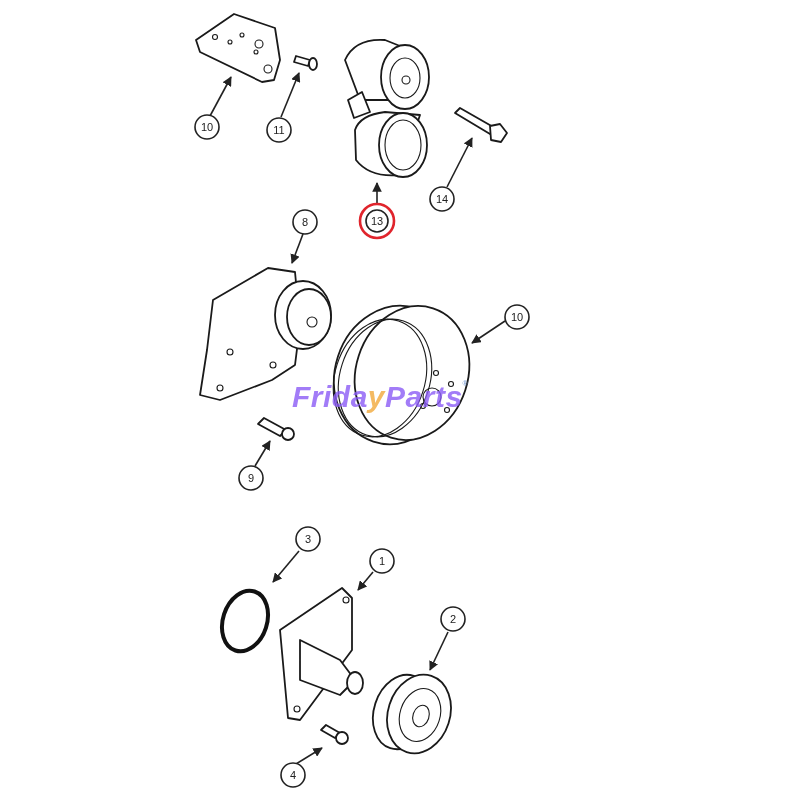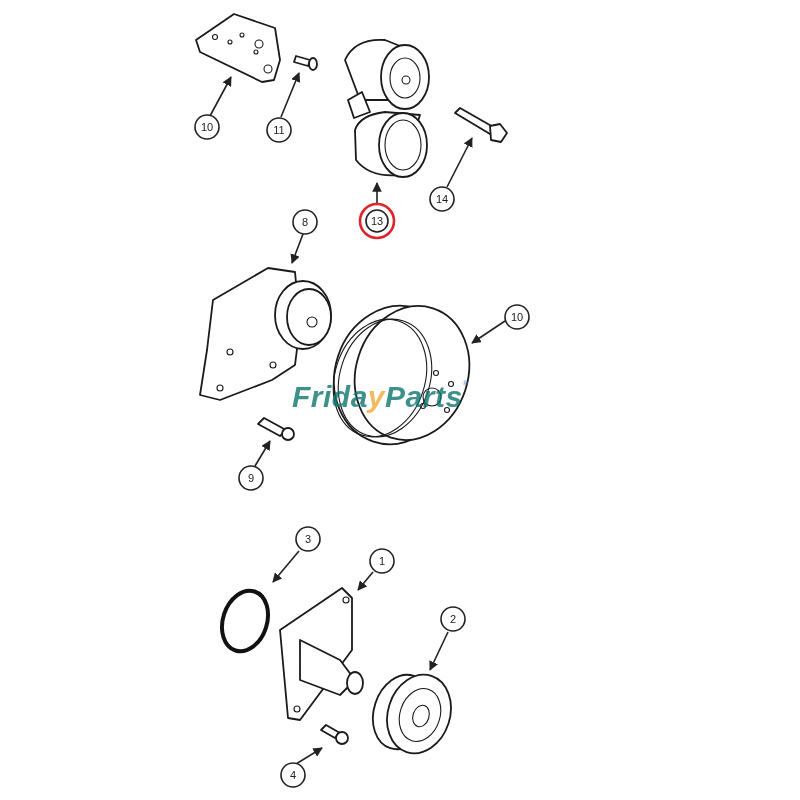--- a/index.html
+++ b/index.html
@@ -5,21 +5,21 @@
   html, body { margin: 0; padding: 0; background: #ffffff; }
   body { width: 800px; height: 800px; position: relative; overflow: hidden; font-family: "Liberation Sans", sans-serif; }
   svg.diagram { position: absolute; left: 0; top: 0; }
   .callout-circle { fill: #fff; stroke: #222; stroke-width: 1.6; }
   .callout-text { font-family: "Liberation Sans", sans-serif; font-size: 11px; fill: #222; text-anchor: middle; dominant-baseline: central; }
   .leader { stroke: #222; stroke-width: 1.6; fill: none; }
   .part { fill: #fff; stroke: #1a1a1a; stroke-width: 1.8; stroke-linejoin: round; }
   .part-thin { fill: none; stroke: #1a1a1a; stroke-width: 1.1; }
   .highlight { fill: none; stroke: #e0242c; stroke-width: 2.6; }
   .watermark { position: absolute; left: 292px; top: 380px; font-family: "Liberation Sans", sans-serif; font-weight: bold; font-style: italic; font-size: 30px; letter-spacing: 0.5px; opacity: 0.8; }
-  .wm-blue { color: #0f766e; }
+  .wm-blue { color: #8b5cf6; }
   .wm-orange { color: #f2a93b; }
   .wm-reg { font-size: 7px; color: #6c93cf; vertical-align: top; font-style: normal; }
 </style>
 </head>
 <body>
 
 <svg class="diagram" width="800" height="800" viewBox="0 0 800 800" xmlns="http://www.w3.org/2000/svg">
   <defs>
     <marker id="arr" viewBox="0 0 10 10" refX="9" refY="5" markerWidth="6" markerHeight="6" orient="auto-start-reverse">
       <path d="M0,0 L10,5 L0,10 z" fill="#222"></path>

